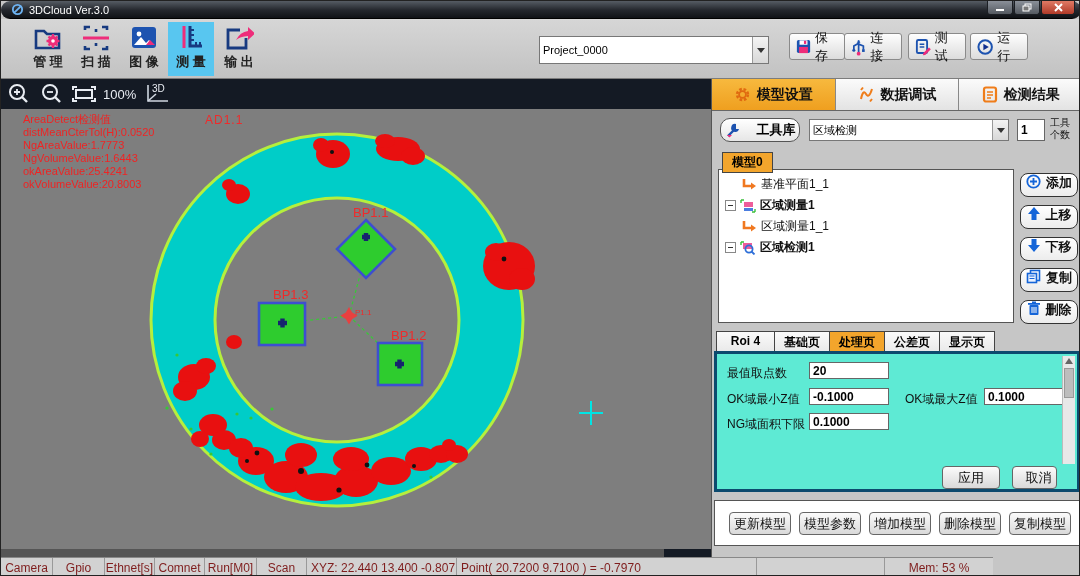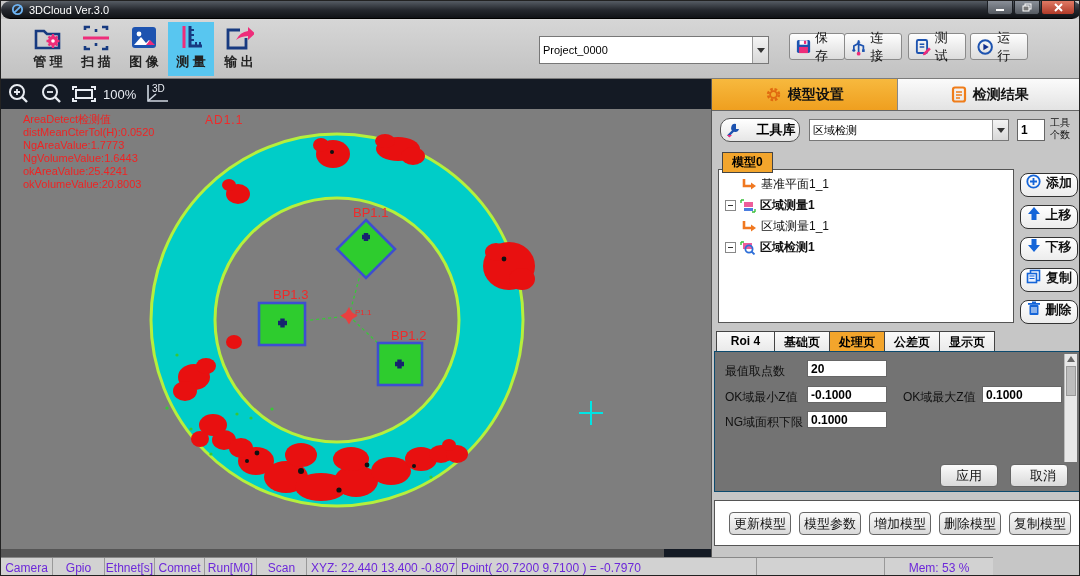--- a/index.html
+++ b/index.html
@@ -57,33 +57,33 @@
   .childpad{width:20px;flex:none;}
   .sel{background:#3f98e0;border:1px dotted #1b5c9e;color:#09243e;padding:0 3px;}
   .sidebtn{position:absolute;left:308px;width:58px;height:24px;border:1px solid #333;border-radius:8px;
     background:linear-gradient(#ffffff,#ececec);display:flex;justify-content:center;gap:5px;
     font-size:13px;font-weight:bold;color:#111;}
   .ptabs{position:absolute;left:4px;top:252px;display:flex;}
   .ptab{border:1px solid #444;border-right:none;background:linear-gradient(#fafafa,#e8e8e8);
     font-size:12px;font-weight:bold;padding:2px 9px;white-space:nowrap;}
   .ptab:last-child{border-right:1px solid #444;}
   .ptab.active{background:#f3a52c;}
-  #formbox{position:absolute;left:2px;top:272px;width:366px;height:141px;background:#737373;border:1px solid #0c4a6e;}
+  #formbox{position:absolute;left:2px;top:272px;width:366px;height:141px;background:#5eead4;border:3px solid #0c4a6e;}
   .frow{position:absolute;font-size:12px;color:#111;}
   .finput{position:absolute;height:17px;border:1px solid #666;font-size:12px;font-weight:bold;padding:0 3px;background:#fff;}
   .fsb{position:absolute;right:2px;top:2px;width:13px;height:108px;background:#e8e8e8;border-left:1px solid #bbb;}
   .fsb .up{position:absolute;top:2px;left:2px;width:0;height:0;border-left:4px solid transparent;border-right:4px solid transparent;border-bottom:6px solid #666;}
   .fsb .thumb{position:absolute;top:12px;left:1px;width:10px;height:30px;background:#bdbdbd;border:1px solid #999;}
   .graybtn{position:absolute;height:23px;background:linear-gradient(#fbfbfb,#d9d9d9);border:1px solid #666;
     border-radius:4px;display:flex;align-items:center;justify-content:center;font-size:13px;color:#111;}
   #modelbox{position:absolute;left:2px;top:421px;width:366px;height:46px;background:#fff;border:1px solid #555;}
   
   #vpbottom{position:absolute;left:0;top:548px;width:663px;height:8px;background:#555;}
   #statusbar{position:absolute;left:0;top:556px;width:992px;height:20px;background:#d2d2d2;
-    border-top:1px solid #888;display:flex;align-items:stretch;font-size:12px;color:#6d28d9;}
+    border-top:1px solid #888;display:flex;align-items:stretch;font-size:12px;color:#7f1d1d;}
   .scell{display:flex;align-items:center;justify-content:center;border-right:1px solid #999;}
   .scell.left{justify-content:flex-start;padding-left:4px;}
   svg text{font-family:"Liberation Sans",sans-serif;}
 </style>
 </head>
 <body>
 
 <div id="app">
 
   <div id="titlebar">
@@ -347,20 +347,27 @@
   <div id="rpanel">
 
     <div class="rtabs">
       <div class="rtab active">
         <svg width="17" height="17" viewBox="0 0 17 17">
           <circle cx="8.5" cy="8.5" r="5.4" fill="none" stroke="#e06a10" stroke-width="2.6" stroke-dasharray="2.6,1.7"></circle>
           <circle cx="8.5" cy="8.5" r="3.4" fill="none" stroke="#e06a10" stroke-width="1.8"></circle>
         </svg>
         <span>模型设置</span>
       </div>
+      <div class="rtab">
+        <svg width="17" height="17" viewBox="0 0 17 17">
+          <path d="M3,13 q2,-10 5,-5 t6,-5" fill="none" stroke="#ef7d1a" stroke-width="2"></path>
+          <path d="M3,4 l2,-2.5 M14,13 l-2,2.5" stroke="#ef7d1a" stroke-width="2"></path>
+        </svg>
+        <span>数据调试</span>
+      </div>
       <div class="rtab" style="border-right:none">
         <svg width="16" height="17" viewBox="0 0 16 17">
           <rect x="2" y="1.5" width="12" height="14" rx="2" fill="none" stroke="#ef7d1a" stroke-width="2.2"></rect>
           <path d="M5,6 h6 M5,9 h6 M5,12 h4" stroke="#ef7d1a" stroke-width="1.6"></path>
         </svg>
         <span>检测结果</span>
       </div>
     </div>
 
     <div class="toolrow">
@@ -483,21 +490,21 @@
 
       <span class="frow" style="left:10px;top:62px;">NG域面积下限</span>
       <input class="finput" style="left: 92px; top: 59px; width: 80px;" readonly="" value="0.1000">
 
       <div class="fsb">
           <div class="up"></div>
           <div class="thumb"></div>
         </div>
 
       <div class="graybtn" style="left:225px;top:112px;width:58px;">应用</div>
-      <div class="graybtn" style="left:295px;top:112px;width:58px;padding-left:8px;">取消</div>
+      <div class="graybtn" style="left:295px;top:112px;width:45px;padding-left:8px;">取消</div>
     </div>
 
     <div id="modelbox">
       <div class="graybtn" style="left:14px;top:11px;width:62px;">更新模型</div>
       <div class="graybtn" style="left:84px;top:11px;width:62px;">模型参数</div>
       <div class="graybtn" style="left:154px;top:11px;width:62px;">增加模型</div>
       <div class="graybtn" style="left:224px;top:11px;width:62px;">删除模型</div>
       <div class="graybtn" style="left:294px;top:11px;width:62px;">复制模型</div>
     </div>
   </div>

